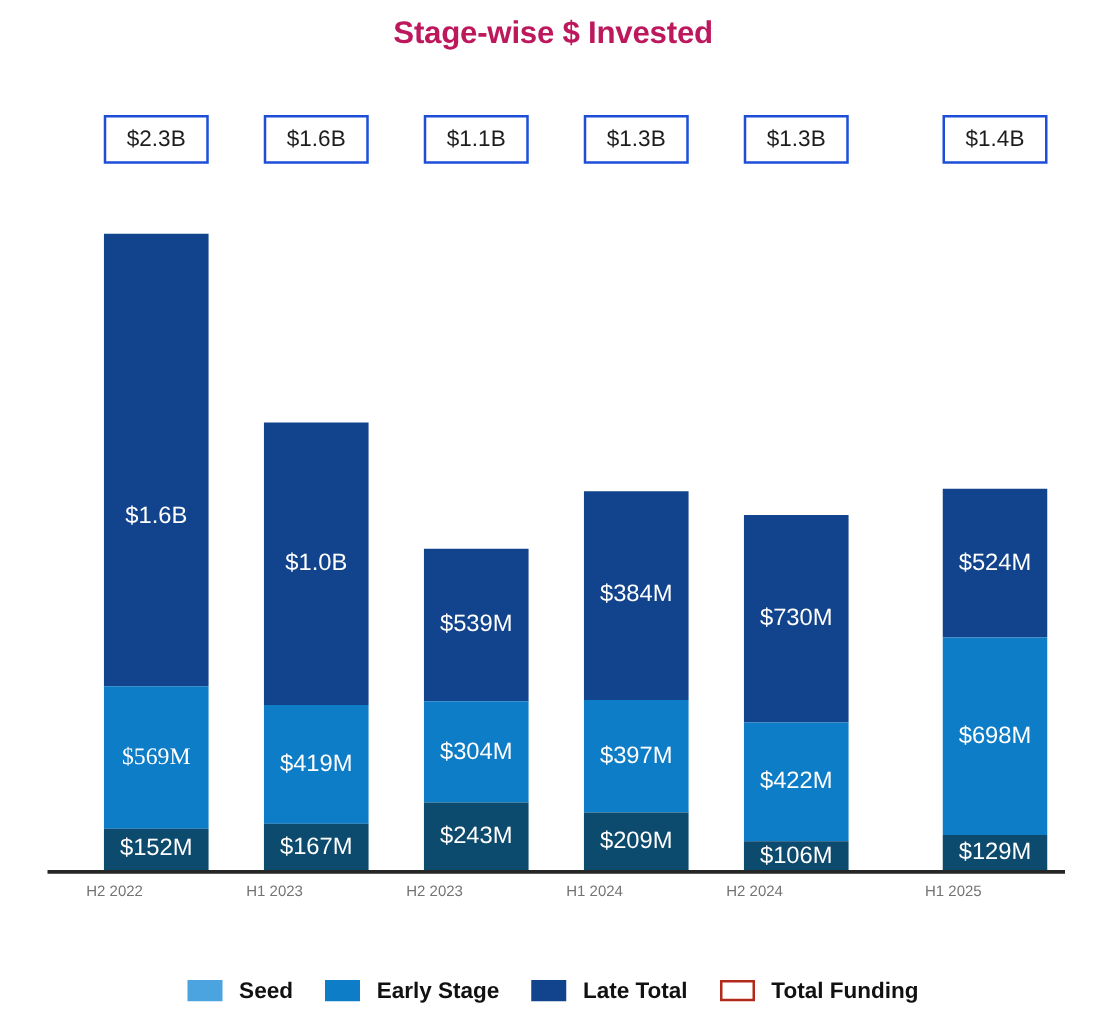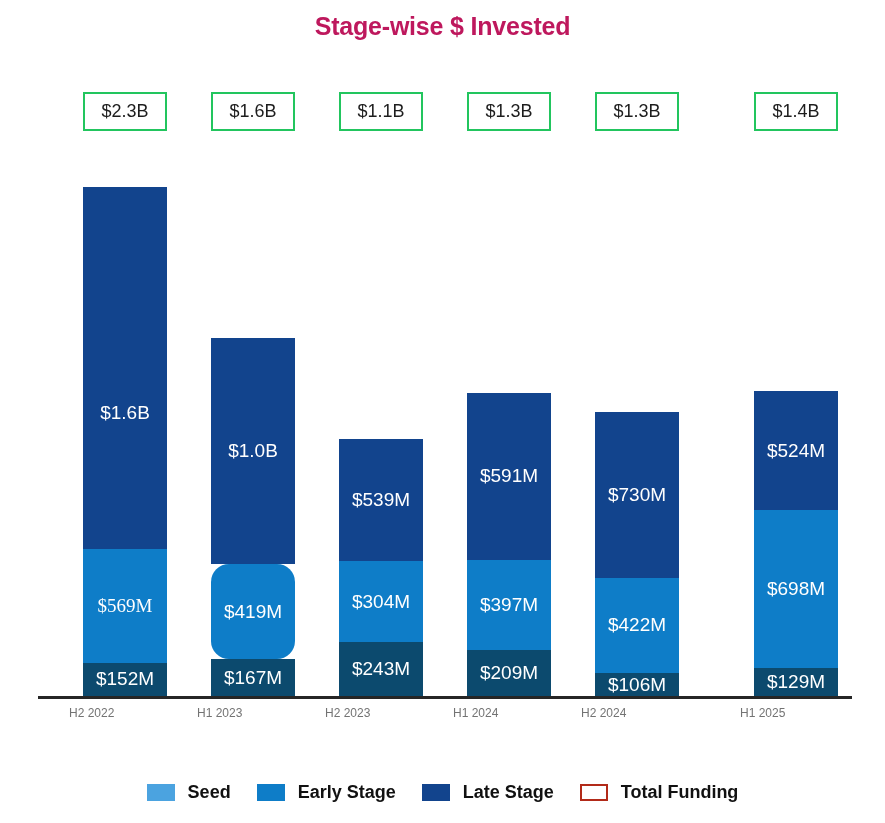--- a/index.html
+++ b/index.html
@@ -50,21 +50,21 @@
   }
 
   
   .total-box {
     position: absolute;
     top: 92px;
     left: 0;
     width: 84px;
     height: 39px;
     box-sizing: border-box;
-    border: 2px solid #22c55e;
+    border: 2px solid #1d4ed8;
     background: #ffffff;
     color: #1d1d1d;
     font-size: 18px;
     font-weight: normal;
     display: flex;
     align-items: center;
     justify-content: center;
   }
 
   
@@ -177,21 +177,21 @@
           </div>
         </div>
         <div class="x-label">H2 2022</div>
       </div>
       <div class="bar-group" style="left: 211px; top: 0px; height: 730px;">
         <div class="total-box">$1.6B</div>
         <div class="bar-stack">
           <div class="seg seg-late" style="height: 226.196px;">
             <span class="seg-label">$1.0B</span>
           </div>
-          <div class="seg seg-early" style="height: 94.776px; border-radius: 18px;">
+          <div class="seg seg-early" style="height: 94.776px;">
             <span class="seg-label">$419M</span>
           </div>
           <div class="seg seg-seed" style="height: 37.7747px;">
             <span class="seg-label">$167M</span>
           </div>
         </div>
         <div class="x-label">H1 2023</div>
       </div>
       <div class="bar-group" style="left: 339px; top: 0px; height: 730px;">
         <div class="total-box">$1.1B</div>
@@ -205,21 +205,21 @@
           <div class="seg seg-seed" style="height: 54.9655px;">
             <span class="seg-label">$243M</span>
           </div>
         </div>
         <div class="x-label">H2 2023</div>
       </div>
       <div class="bar-group" style="left: 467px; top: 0px; height: 730px;">
         <div class="total-box">$1.3B</div>
         <div class="bar-stack">
           <div class="seg seg-late" style="height: 166.932px;">
-            <span class="seg-label">$591M</span>
+            <span class="seg-label">$384M</span>
           </div>
           <div class="seg seg-early" style="height: 89.7997px;">
             <span class="seg-label">$397M</span>
           </div>
           <div class="seg seg-seed" style="height: 47.2749px;">
             <span class="seg-label">$209M</span>
           </div>
         </div>
         <div class="x-label">H1 2024</div>
       </div>
@@ -262,21 +262,21 @@
   <div class="legend-item">
         <span class="swatch swatch-seed"></span>
         <span>Seed</span>
       </div>
       <div class="legend-item">
         <span class="swatch swatch-early"></span>
         <span>Early Stage</span>
       </div>
       <div class="legend-item">
         <span class="swatch swatch-late"></span>
-        <span>Late Stage</span>
+        <span>Late Total</span>
       </div>
       <div class="legend-item">
         <span class="swatch swatch-total"></span>
         <span>Total Funding</span>
       </div>
     </div>
 
 </div>
 
 </body></html>

